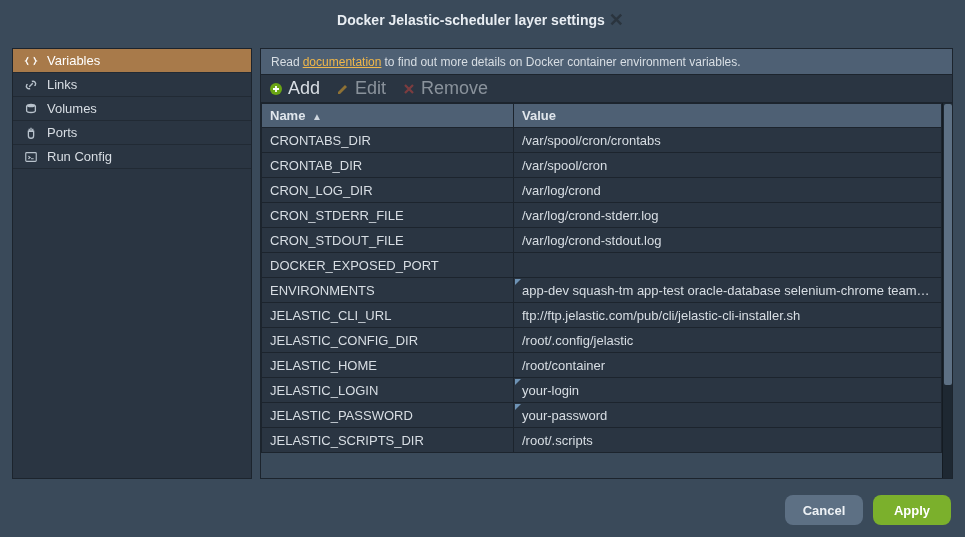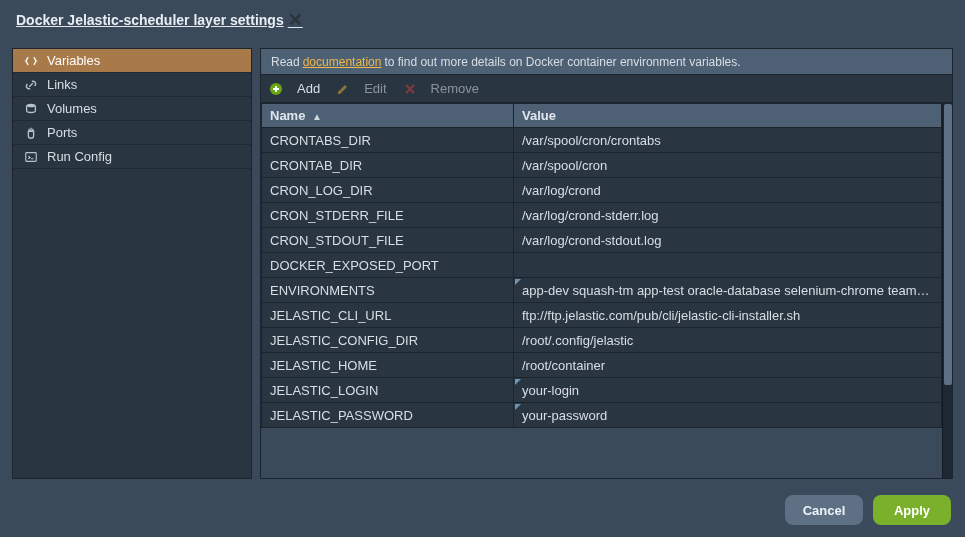--- a/index.html
+++ b/index.html
@@ -11,22 +11,21 @@
     color: #e0e6ec;
     display: flex;
     flex-direction: column;
   }
   
   .titlebar {
     height: 40px;
     padding: 4px 16px;
     display: flex;
     align-items: center;
-    justify-content: flex-start;
-    text-decoration: underline;
+    justify-content: center;
   }
   .titlebar .title { font-weight: bold; font-size: 14px; color: #e8edf2; }
   .titlebar .close { color: #2a343e; font-size: 18px; font-weight: bold; cursor: default; padding: 0 4px; }
 
   
   .main {
     flex: 1;
     display: flex;
     gap: 8px;
     padding: 8px 12px 4px 12px;
@@ -81,22 +80,22 @@
   .toolbar {
     background: #2a3542;
     height: 28px;
     display: flex;
     align-items: center;
     padding: 0 8px;
     gap: 16px;
     border-bottom: 1px solid #1c242d;
   }
   .tool-btn {
-    display: flex; align-items: center; gap: 14px;
-    color: #d8dee4; cursor: pointer; font-size: 13px;
+    display: flex; align-items: center; gap: 5px;
+    color: #d8dee4; cursor: pointer; font-size: 18px;
   }
   .tool-btn.disabled { opacity: .55; cursor: default; }
   .tool-icon { width:14px; height:14px; display:flex; align-items:center; justify-content:center; }
 
   
   .table-wrap { flex:1; display:flex; min-height:0; }
   .table-scroll { flex:1; overflow: hidden; position: relative; }
   .grid { width: 100%; border-collapse: collapse; table-layout: fixed; }
   .grid th {
     background: #4e6074;
@@ -308,20 +307,24 @@
                 <td>/root/container</td>
               </tr>
               <tr>
                 <td>JELASTIC_LOGIN</td>
                 <td class="corner-mark">your-login</td>
               </tr>
               <tr>
                 <td>JELASTIC_PASSWORD</td>
                 <td class="corner-mark">your-password</td>
               </tr>
+              <tr>
+                <td>JELASTIC_SCRIPTS_DIR</td>
+                <td>/root/.scripts</td>
+              </tr>
             </tbody>
         </table>
       </div>
       <div class="scrollbar">
         <div class="thumb"></div>
       </div>
     </div>
   </div>
 
 </div>

